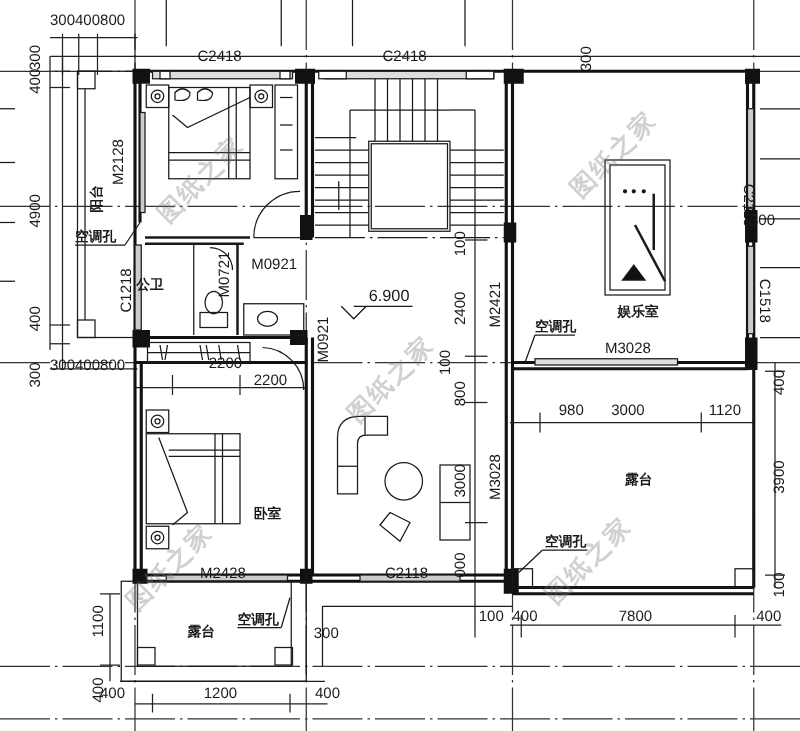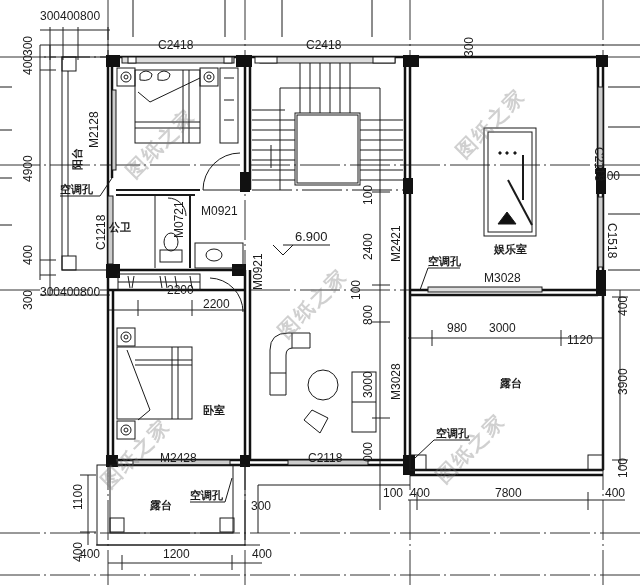--- a/index.html
+++ b/index.html
@@ -335,21 +335,21 @@
 <div class="lbl sm v" style="left:390px;top:400px;">M3028</div>
 <div class="lbl sm v" style="left:362px;top:462px;">000</div>
 <div class="lbl sm" style="left:308px;top:452px;">C2118</div>
 
 <div class="lbl cn" style="left:494px;top:244px;text-align:right;">娱乐室</div>
 <div class="lbl cn" style="left:428px;top:256px;">空调孔</div>
 <div class="lbl sm" style="left:484px;top:272px;">M3028</div>
 
 <div class="lbl sm" style="left:413px;top:322px;padding-left:34px;">980</div>
 <div class="lbl sm" style="left:489px;top:322px;">3000</div>
-<div class="lbl sm" style="left:567px;top:322px;margin-top:12px;">1120</div>
+<div class="lbl sm" style="left:567px;top:322px;">1120</div>
 <div class="lbl sm v" style="left:617px;top:316px;">400</div>
 <div class="lbl sm v" style="left:617px;top:395px;">3900</div>
 <div class="lbl sm v" style="left:617px;top:478px;">100</div>
 <div class="lbl cn" style="left:500px;top:378px;">露台</div>
 <div class="lbl cn" style="left:436px;top:428px;">空调孔</div>
 
 <div class="lbl sm" style="left:383px;top:487px;">100</div>
 <div class="lbl sm" style="left:410px;top:487px;">400</div>
 <div class="lbl sm" style="left:495px;top:487px;">7800</div>
 <div class="lbl sm" style="left:605px;top:487px;">400</div>

